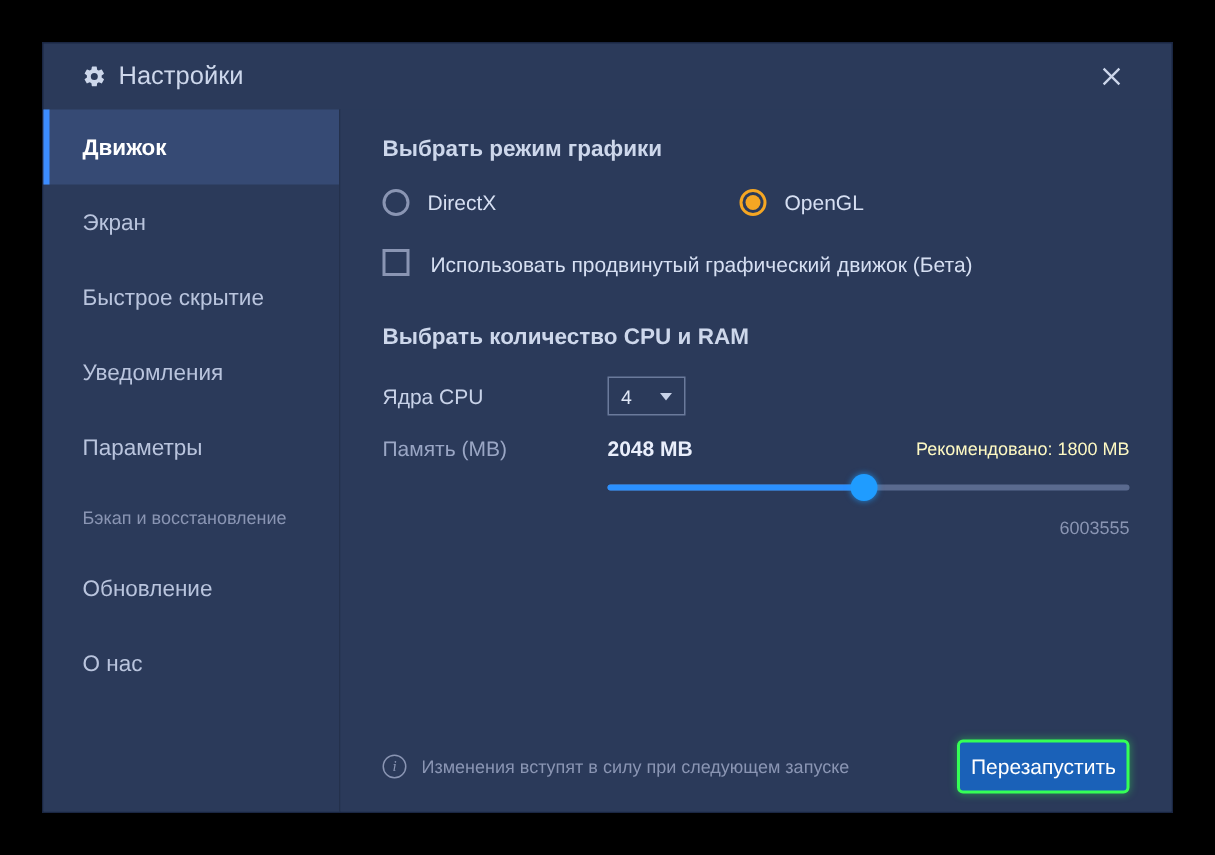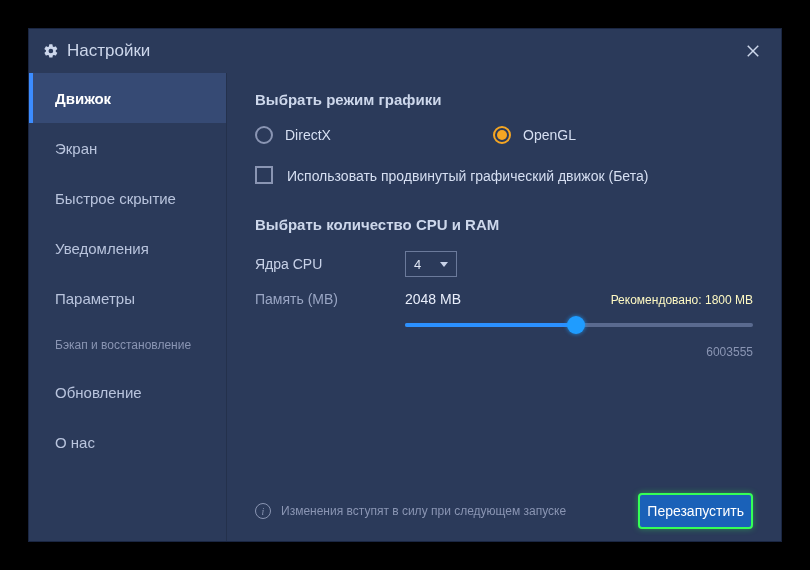--- a/index.html
+++ b/index.html
@@ -1,18 +1,18 @@
 <!DOCTYPE html>
 <html><head>
 <meta charset="utf-8">
 <style>
 *{box-sizing:border-box;margin:0;padding:0;font-family:"Segoe UI",Arial,sans-serif}
 body{background:#000;width:810px;height:570px;overflow:hidden}
 .window{position:absolute;left:28px;top:28px;width:754px;height:514px;background:#2b3a5a;border:1px solid #1a2642;display:flex;flex-direction:column}
-.titlebar{height:44px;display:flex;align-items:center;padding:0 14px;color:#cdd7eb;font-size:17px}
+.titlebar{height:44px;display:flex;align-items:center;padding:0 26px;color:#cdd7eb;font-size:17px}
 .titlebar .gear{margin-right:8px;display:flex;align-items:center}
 .close-btn{margin-left:auto;cursor:pointer;color:#cdd7eb;display:flex;align-items:center;justify-content:center;width:28px;height:28px}
 .close-btn svg{width:18px;height:18px}
 .body{flex:1;display:flex;min-height:0}
 .sidebar{width:208px;background:#2b3a5a;display:flex;flex-direction:column;border-right:1px solid rgba(0,0,0,.15)}
 .sidebar-item{height:50px;display:flex;align-items:center;padding-left:26px;color:#b9c4dd;font-size:15px;cursor:pointer}
 .sidebar-item.small{font-size:12px;color:#8a95b3;height:44px}
 .sidebar-item.active{background:#364a74;color:#fff;font-weight:600;border-left:4px solid #3c8cff;padding-left:22px}
 .content{flex:1;background:#2b3a5a;padding:18px 28px 14px 28px;color:#c8d2e8;display:flex;flex-direction:column;position:relative}
 .section-title{font-size:15px;color:#cdd7eb;margin-bottom:18px;font-weight:600}
@@ -23,23 +23,23 @@
 .radio-circle{width:18px;height:18px;border:2px solid #8a95b3;border-radius:50%;margin-right:12px;position:relative}
 .radio-circle.selected{border-color:#f5a623}
 .radio-circle.selected::after{content:"";position:absolute;left:2px;top:2px;width:10px;height:10px;border-radius:50%;background:#f5a623}
 .checkbox-row{display:flex;align-items:flex-end;margin-bottom:10px;cursor:pointer}
 .checkbox{width:18px;height:18px;border:2px solid #8a95b3;margin-right:14px}
 .checkbox-label{font-size:14px;color:#d6dff2}
 .cpu-row{display:flex;align-items:center;margin-bottom:14px}
 .cpu-label{width:150px;font-size:14px;color:#c8d2e8}
 .select{width:52px;height:26px;border:1px solid #6b7a9b;display:flex;align-items:center;padding:0 8px;color:#dfe6f5;font-size:13px;cursor:pointer;justify-content:space-between}
 .select .caret{width:0;height:0;border-left:4px solid transparent;border-right:4px solid transparent;border-top:5px solid #c8d2e8}
-.mem-row{display:flex;align-items:flex-end}
+.mem-row{display:flex;align-items:center}
 .mem-label{width:150px;font-size:14px;color:#9aa6c4}
-.mem-val{font-size:14px;font-weight:400;color:#e9eefb;width:200px}
+.mem-val{font-size:14px;font-weight:700;color:#e9eefb;width:200px}
 .recommended{font-size:12px;color:#fef9c3;margin-left:auto}
 .slider-wrap{margin-left:150px;margin-top:16px;position:relative;width:348px}
 .slider-track{height:4px;background:#5a6a8f;position:relative;border-radius:2px}
 .slider-fill{position:absolute;height:4px;background:#2b90ff;border-radius:2px;left:0;width:49%}
 .slider-thumb{position:absolute;width:18px;height:18px;background:#1f9cff;border-radius:50%;top:-7px;left:calc(49% - 9px);box-shadow:0 0 4px rgba(31,156,255,.8);cursor:pointer}
 .slider-labels{display:flex;justify-content:flex-end;margin-top:18px;font-size:12px;color:#8a95b3}
 .footer{position:absolute;bottom:12px;left:28px;right:28px;display:flex;align-items:center}
 .info-icon{width:16px;height:16px;border:1.5px solid #8a95b3;border-radius:50%;display:flex;align-items:center;justify-content:center;font-size:10px;color:#8a95b3;margin-right:10px;font-style:italic;font-family:Georgia,serif}
 .info-text{font-size:12px;color:#8a95b3;line-height:1.4;max-width:300px}
 .restart-btn{margin-left:auto;height:36px;padding:0 7px;background:#1a61b8;border:2px solid #35ff56;border-radius:4px;color:#fff;font-size:14px;display:flex;align-items:center;cursor:pointer;box-shadow:0 0 6px rgba(53,255,86,.4)}

